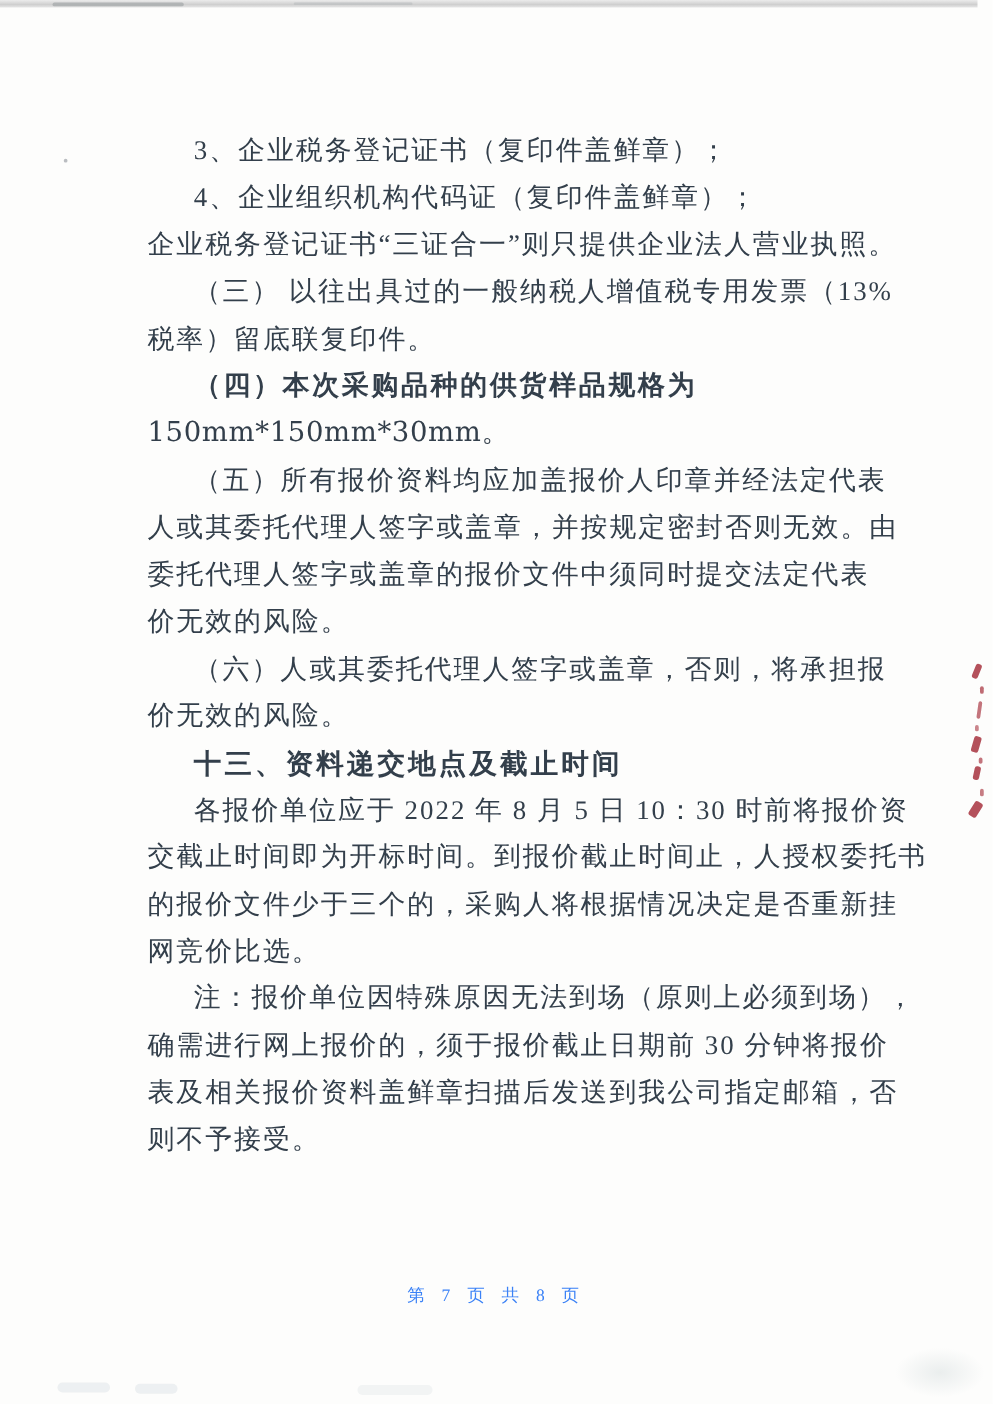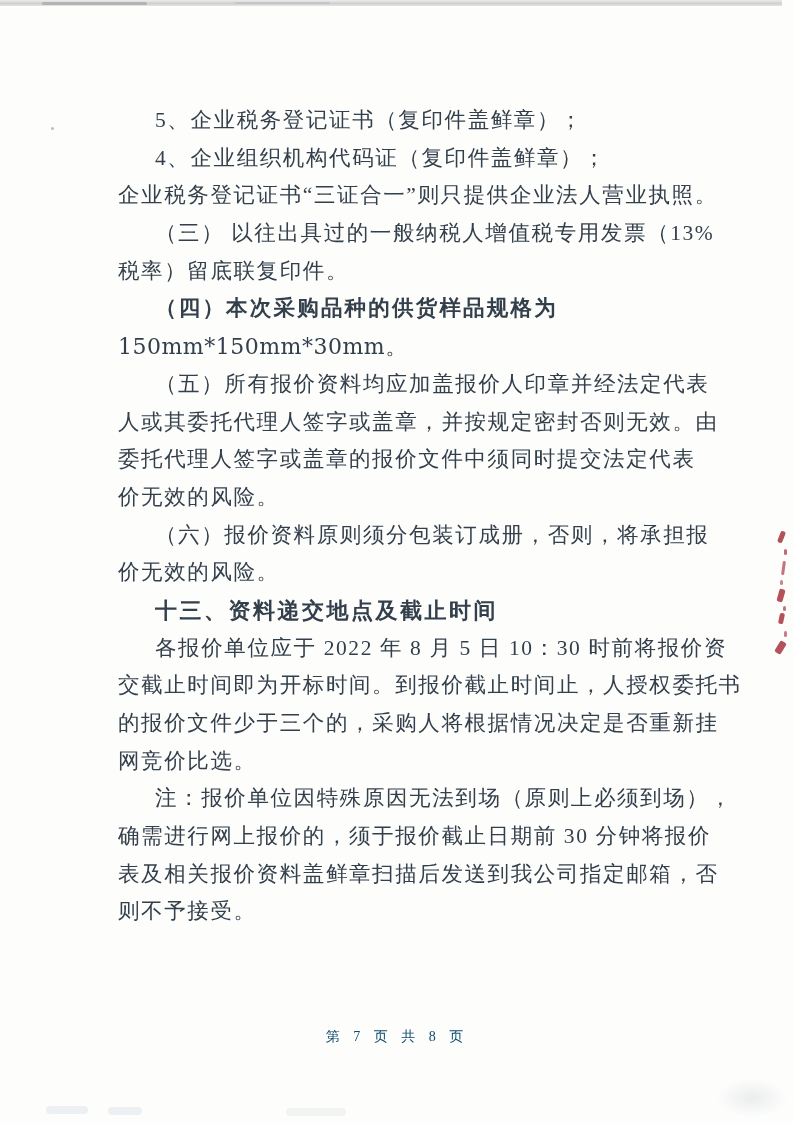--- a/index.html
+++ b/index.html
@@ -62,21 +62,21 @@
   }
   
   .page-footer {
     position: absolute;
     top: 1028px;
     left: 0;
     width: 794px;
     text-align: center;
     font-size: 14px;
     letter-spacing: 5px;
-    color: #0c4a6e;
+    color: #3b82f6;
   }
   
   .stamp-edge { position: absolute; top: 0; left: 0; }
   .stamp-edge span {
     position: absolute;
     display: block;
     background: var(--stamp-color, #b4515b);
   }
   .sm1 { left: 779px; top: 531px; width: 5px; height: 12px; transform: rotate(22deg); border-radius: 2px; }
   .sm2 { left: 784px; top: 549px; width: 3px; height: 6px;  border-radius: 2px; opacity: .85; }
@@ -106,32 +106,32 @@
   .smudge-b3 { left: 286px; top: 1108px; width: 60px; opacity: .7; }
 </style>
 </head>
 <body style="--text-color: #333f4b; --stamp-color: #b4515b;">
 
 <div class="scan-top-band"></div>
 <div class="scan-top-dash1"></div>
 <div class="scan-top-dash2"></div>
 
 <div class="doc-body">
-    <div class="line indent">5、企业税务登记证书（复印件盖鲜章）；</div>
+    <div class="line indent">3、企业税务登记证书（复印件盖鲜章）；</div>
     <div class="line indent">4、企业组织机构代码证（复印件盖鲜章）；</div>
     <div class="line">企业税务登记证书“三证合一”则只提供企业法人营业执照。</div>
     <div class="line indent">（三） 以往出具过的一般纳税人增值税专用发票（13%</div>
     <div class="line">税率）留底联复印件。</div>
     <div class="line indent bold">（四）本次采购品种的供货样品规格为</div>
     <div class="line latin">150mm*150mm*30mm。</div>
     <div class="line indent">（五）所有报价资料均应加盖报价人印章并经法定代表</div>
     <div class="line">人或其委托代理人签字或盖章，并按规定密封否则无效。由</div>
     <div class="line">委托代理人签字或盖章的报价文件中须同时提交法定代表</div>
     <div class="line">价无效的风险。</div>
-    <div class="line indent">（六）报价资料原则须分包装订成册，否则，将承担报</div>
+    <div class="line indent">（六）人或其委托代理人签字或盖章，否则，将承担报</div>
     <div class="line">价无效的风险。</div>
     <div class="line indent heading">十三、资料递交地点及截止时间</div>
     <div class="line indent">各报价单位应于 2022 年 8 月 5 日 10：30 时前将报价资</div>
     <div class="line">交截止时间即为开标时间。到报价截止时间止，人授权委托书</div>
     <div class="line">的报价文件少于三个的，采购人将根据情况决定是否重新挂</div>
     <div class="line">网竞价比选。</div>
     <div class="line indent">注：报价单位因特殊原因无法到场（原则上必须到场），</div>
     <div class="line">确需进行网上报价的，须于报价截止日期前 30 分钟将报价</div>
     <div class="line">表及相关报价资料盖鲜章扫描后发送到我公司指定邮箱，否</div>
     <div class="line">则不予接受。</div>

